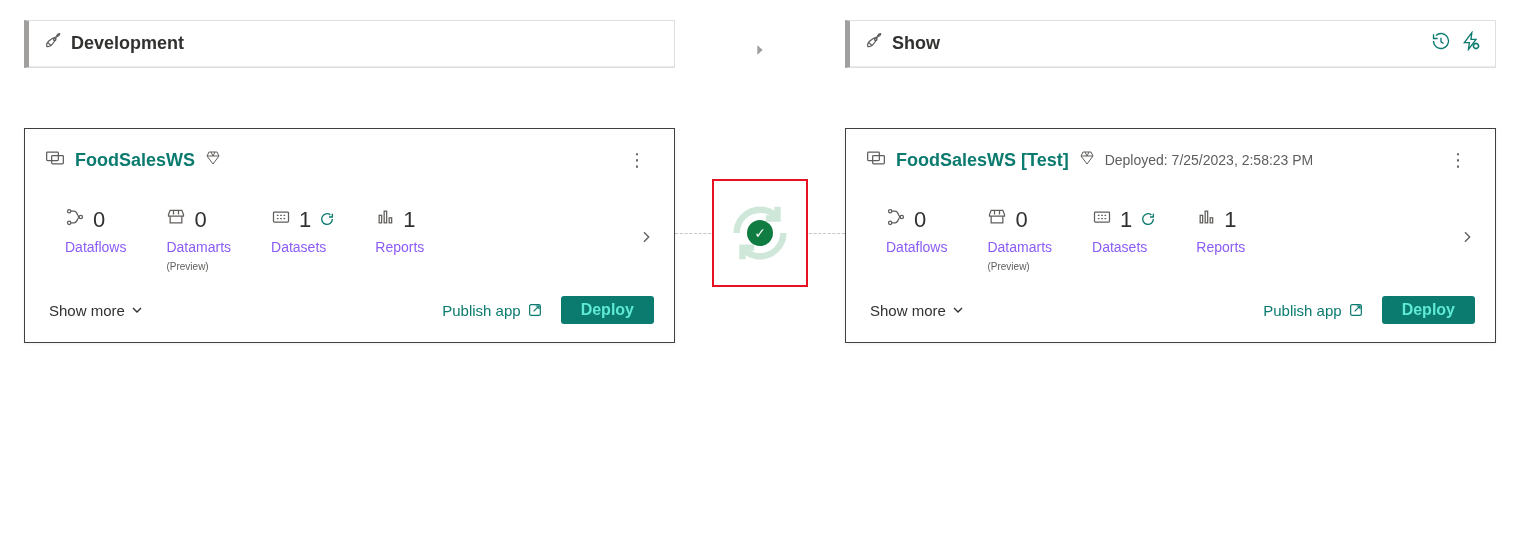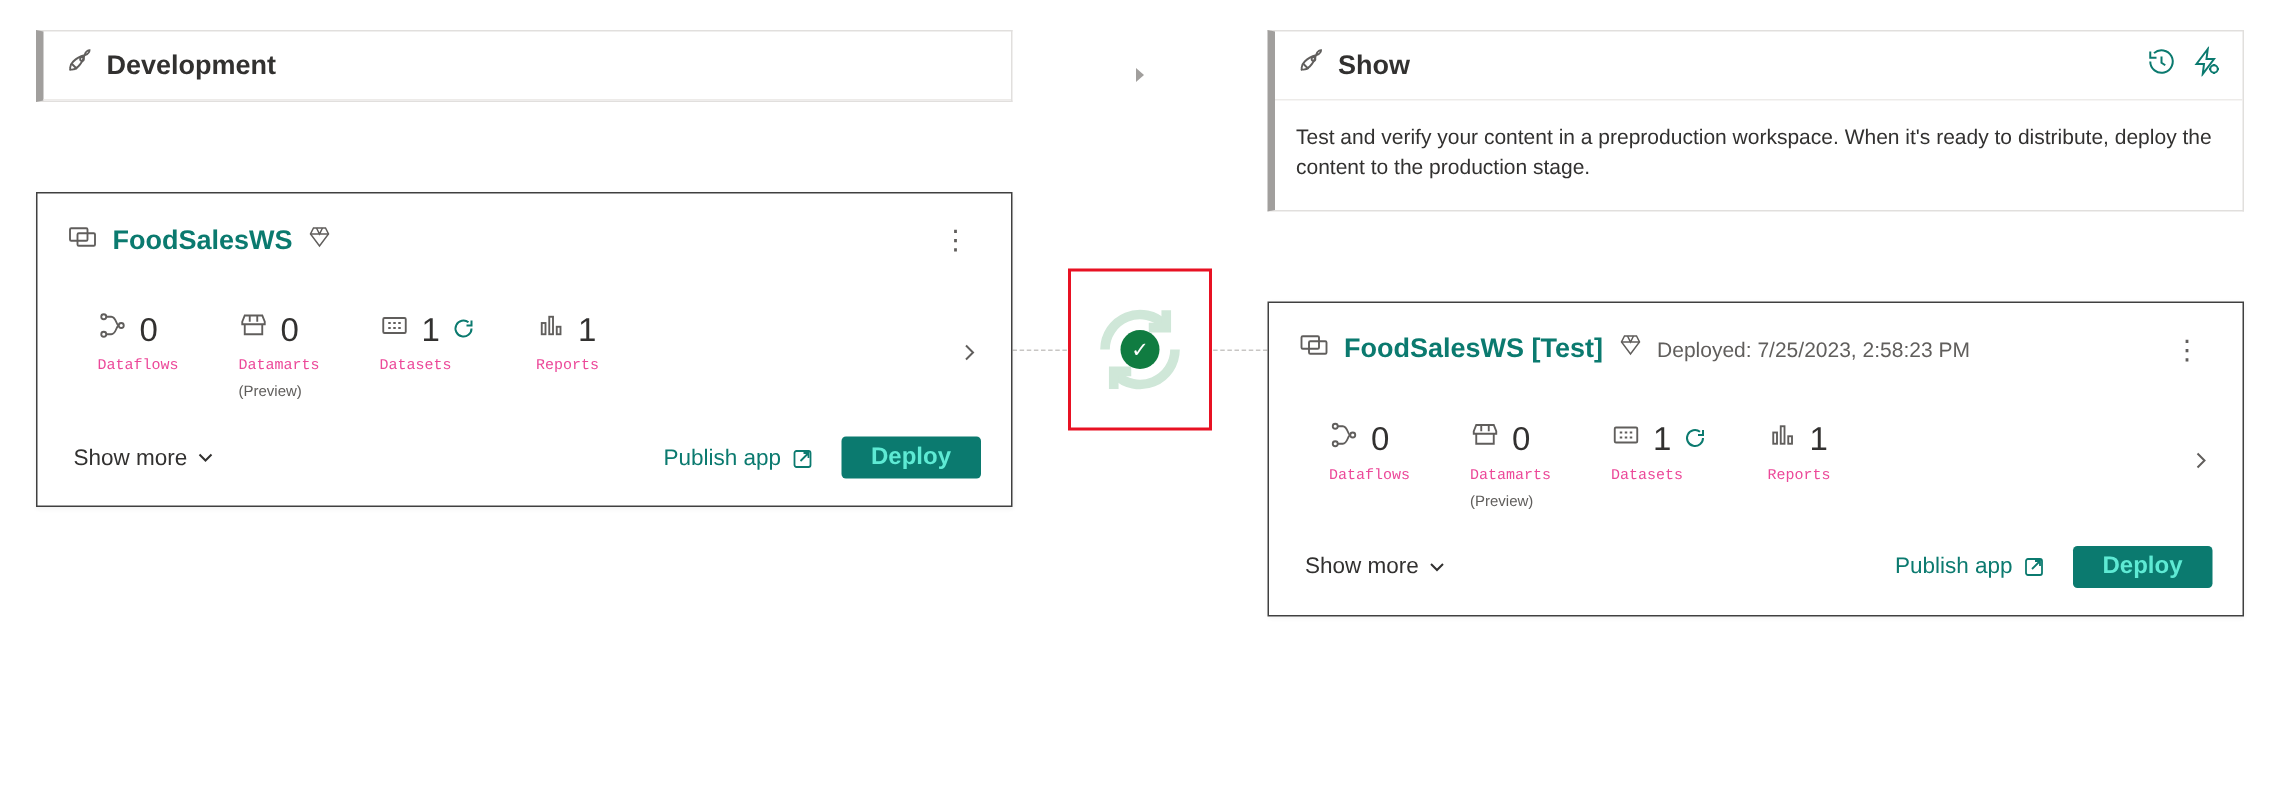--- a/index.html
+++ b/index.html
@@ -22,20 +22,21 @@
       flex: 1;
       min-width: 0;
     }
     .stage-header-card {
       border: 1px solid #e1dfdd;
       background: #fff;
       border-left: 5px solid #a19f9d;
       display: flex;
       flex-direction: column;
       margin-bottom: 60px;
+      gap: 40px;
     }
     .stage-header-top {
       display: flex;
       align-items: center;
       padding: 10px 14px;
       font-size: 18px;
       font-weight: 600;
       gap: 8px;
       border-bottom: 1px solid #edebe9;
     }
@@ -102,23 +103,22 @@
       gap: 6px;
     }
     .stat-top {
       display: flex;
       align-items: center;
       gap: 8px;
       font-size: 22px;
       font-weight: 400;
     }
     .stat-label {
-      font-size: 10px;
-      color: #ec4899;
-      font-family: Liberation Mono, monospace;
+      font-size: 14px;
+      color: #8b5cf6;
     }
     .stat-sub {
       font-size: 10px;
       color: #605e5c;
     }
     .stats-row .chev {
       margin-left: auto;
       align-self: center;
       color: #605e5c;
       font-size: 18px;
@@ -138,21 +138,21 @@
       align-items: center;
       gap: 4px;
     }
     .workspace-footer .spacer {
       flex: 1;
     }
     .publish-link {
       color: #0b7a6f;
       font-size: 15px;
       display: inline-flex;
-      align-items: flex-end;
+      align-items: flex-start;
       gap: 6px;
       cursor: pointer;
     }
     .deploy-btn {
       background: #0b7a6f;
       color: #5eead4;
       border: none;
       padding: 5px 20px;
       font-size: 16px;
       font-weight: 600;
@@ -390,21 +390,20 @@
                 <path d="M3 4v5h5"></path>
                 <path d="M12 8v5l3 2"></path>
               </svg></span>
           <span><svg viewBox="0 0 24 24" fill="none" stroke="#0b7a6f" stroke-width="1.6">
                 <path d="M13 2L4 14h6l-1 8 9-12h-6l1-8z"></path>
                 <circle cx="18" cy="18" r="3"></circle>
                 <path d="M18 15v-1M18 22v-1M21 18h1M14 18h1"></path>
               </svg></span>
         </span>
       </div>
-      <div class="stage-header-desc">Test and verify your content in a preproduction workspace. When it's ready to distribute, deploy the content to the production stage.</div>
     </div>
 
     <div class="workspace-card">
       <div class="workspace-head">
         <span>
           <svg class="icon" viewBox="0 0 24 24" fill="none" stroke="#605e5c" stroke-width="1.5">
               <rect x="2" y="5" width="14" height="10" rx="1"></rect>
               <rect x="8" y="9" width="14" height="10" rx="1"></rect>
             </svg>
         </span>

